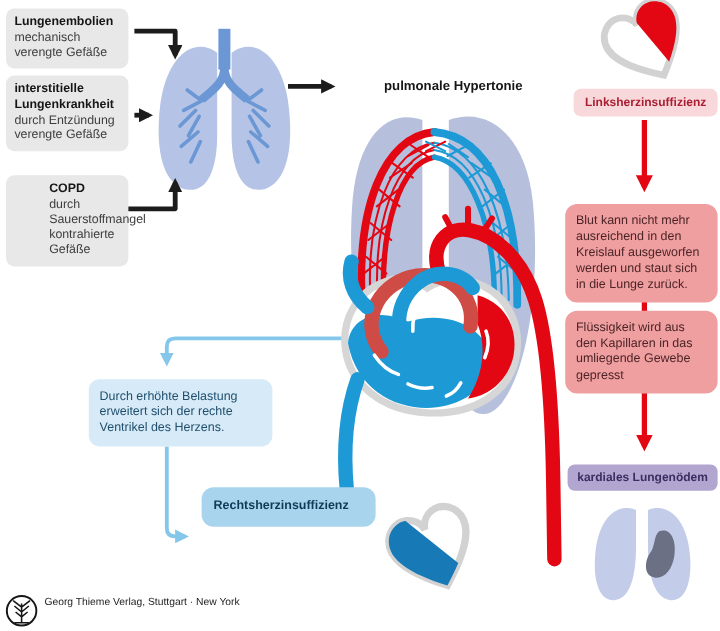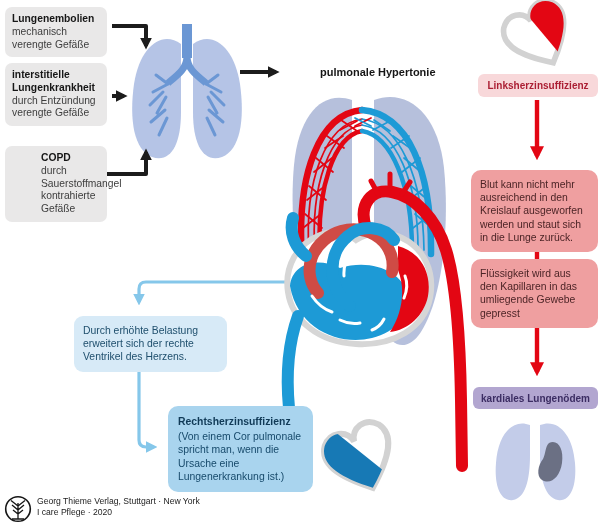--- a/index.html
+++ b/index.html
@@ -183,21 +183,19 @@
   <div class="txt pinkbox" style="left:471px;top:170px;width:127px;">Blut kann nicht mehr ausreichend in den Kreislauf ausgeworfen werden und staut sich in die Lunge zurück.</div>
 
   <div class="txt pinkbox" style="left:471px;top:259px;width:127px;">Flüssigkeit wird aus den Kapillaren in das umliegende Gewebe gepresst</div>
 
   <div class="txt badge badge-purple" style="left:473px;top:387px;width:125px;height:22px;">kardiales Lungenödem</div>
 
   <div class="txt bluebox1" style="left:74px;top:316px;width:153px;">Durch erhöhte Belastung erweitert sich der rechte Ventrikel des Herzens.</div>
 
   <div class="txt bluebox2" style="left:168px;top:406px;width:145px;">
     <span class="ttl">Rechtsherzinsuffizienz</span>
-    <span>(Von einem Cor pulmonale spricht man, wenn die Ursache eine Lungenerkrankung ist.)</span>
   </div>
 
   <div class="txt footer" style="left:37px;top:496px;">
     <div>Georg Thieme Verlag, Stuttgart · New York</div>
-    <div>I care Pflege · 2020</div>
   </div>
 
 </div>
 
 </body></html>

